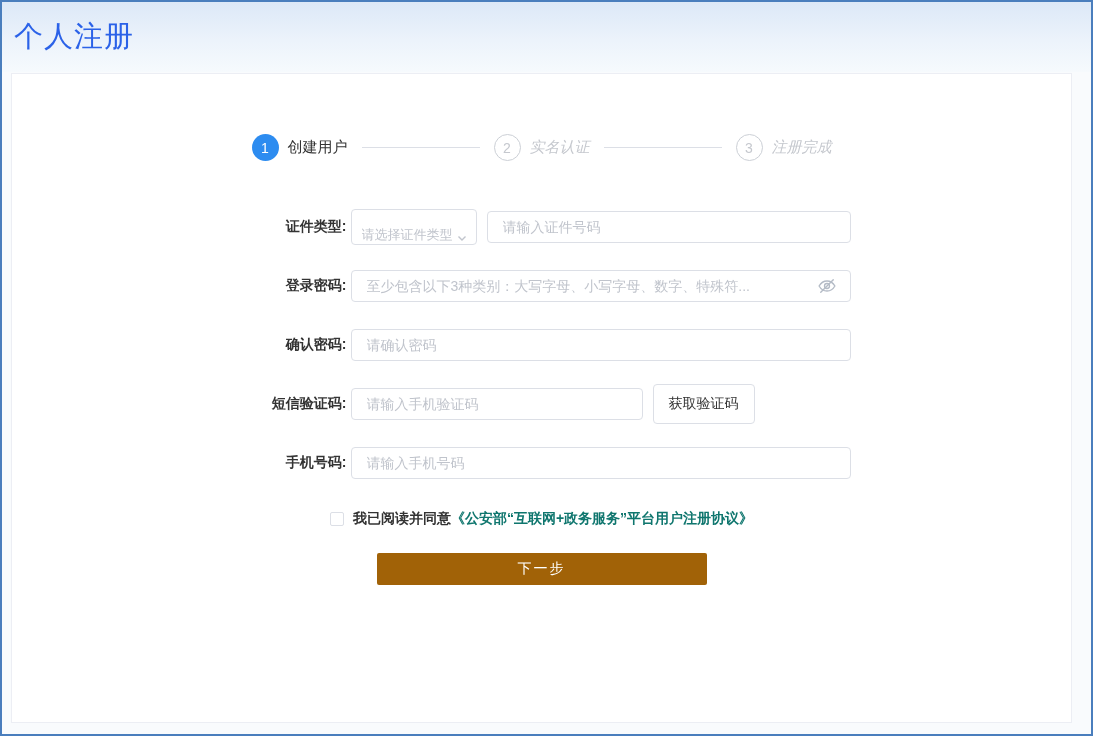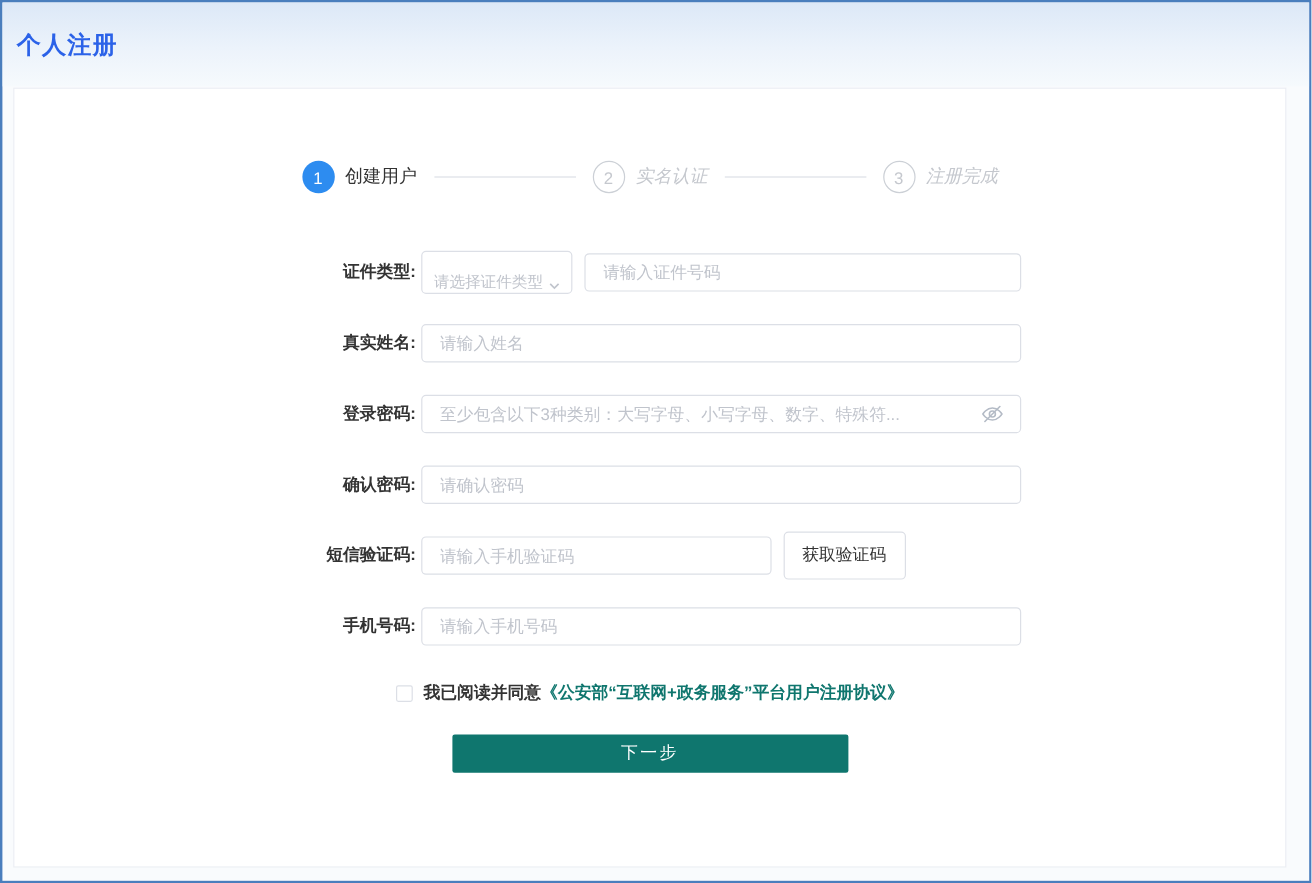--- a/index.html
+++ b/index.html
@@ -8,21 +8,21 @@
 
   .page {
     position:relative; width:1093px; height:736px;
     border:2px solid #4a7ebd; background:#f9fbfd; overflow:hidden;
   }
   .header {
     height:70px; display:flex; align-items:center; padding:0 12px;
     background:linear-gradient(180deg,#dce8f7 0%, #ecf3fb 55%, #f6fafd 100%);
   }
   .page-title {
-    font-size:20px; font-weight:700; color:#2b62e8; letter-spacing:1px;
+    font-size:29px; font-weight:400; color:#2b62e8; letter-spacing:1px;
   }
   .card {
     position:absolute; left:9px; top:71px; width:1061px; height:650px;
     background:#fff; border:1px solid #eceef4; padding-top:60px;
   }
 
   
   .stepper { display:flex; align-items:center; justify-content:center; margin-bottom:46px; }
   .step { display:flex; align-items:center; }
   .circle {
@@ -73,21 +73,21 @@
   .agree-row { display:flex; align-items:center; justify-content:center; margin-top:27px; font-size:14px; }
   .checkbox {
     flex:none; width:14px; height:14px; margin-right:9px;
     border:1px solid #dcdfe6; border-radius:2px; background:#fff; cursor:pointer;
   }
   .agree-text { font-weight:700; color:#333; white-space:nowrap; }
   .agree-link { font-weight:700; color:#0f766e; text-decoration:none; cursor:pointer; white-space:nowrap; }
 
   .next-btn {
     display:block; width:330px; height:32px; margin:25px auto 4px;
-    background:#0f766e; color:#fff; border:none; border-radius:2px;
+    background:#a16207; color:#fff; border:none; border-radius:2px;
     font-size:14px; cursor:pointer; letter-spacing:2px;
     font-family:"Liberation Sans","DejaVu Sans",sans-serif;
   }
 </style>
 </head>
 <body>
 
 <div class="page">
 
   <div class="header">
@@ -121,24 +121,20 @@
           <span class="ph">请选择证件类型</span>
           <span class="chev">
             <svg width="12" height="12" viewBox="0 0 12 12" fill="none" stroke="#c0c4cc" stroke-width="1.4">
               <polyline points="2.5,4.5 6,8 9.5,4.5"></polyline>
             </svg>
           </span>
         </div>
         <input class="inp" type="text" placeholder="请输入证件号码" style="">
       </div>
 
-      <div class="row">
-        <span class="lbl">真实姓名:</span>
-        <input class="inp" type="text" placeholder="请输入姓名" style="">
-      </div>
 
       <div class="row">
         <span class="lbl">登录密码:</span>
         <div class="pw-wrap">
           <input class="inp" type="text" placeholder="至少包含以下3种类别：大写字母、小写字母、数字、特殊符..." style="">
           <span class="eye">
             <svg width="20" height="20" viewBox="0 0 24 24" fill="none" stroke="#b4bbc6" stroke-width="1.6" stroke-linecap="round">
               <path d="M2.5 12s3.5-6 9.5-6 9.5 6 9.5 6-3.5 6-9.5 6-9.5-6-9.5-6z"></path>
               <circle cx="12" cy="12" r="3"></circle>
               <line x1="4.5" y1="19.5" x2="19.5" y2="4.5"></line>

